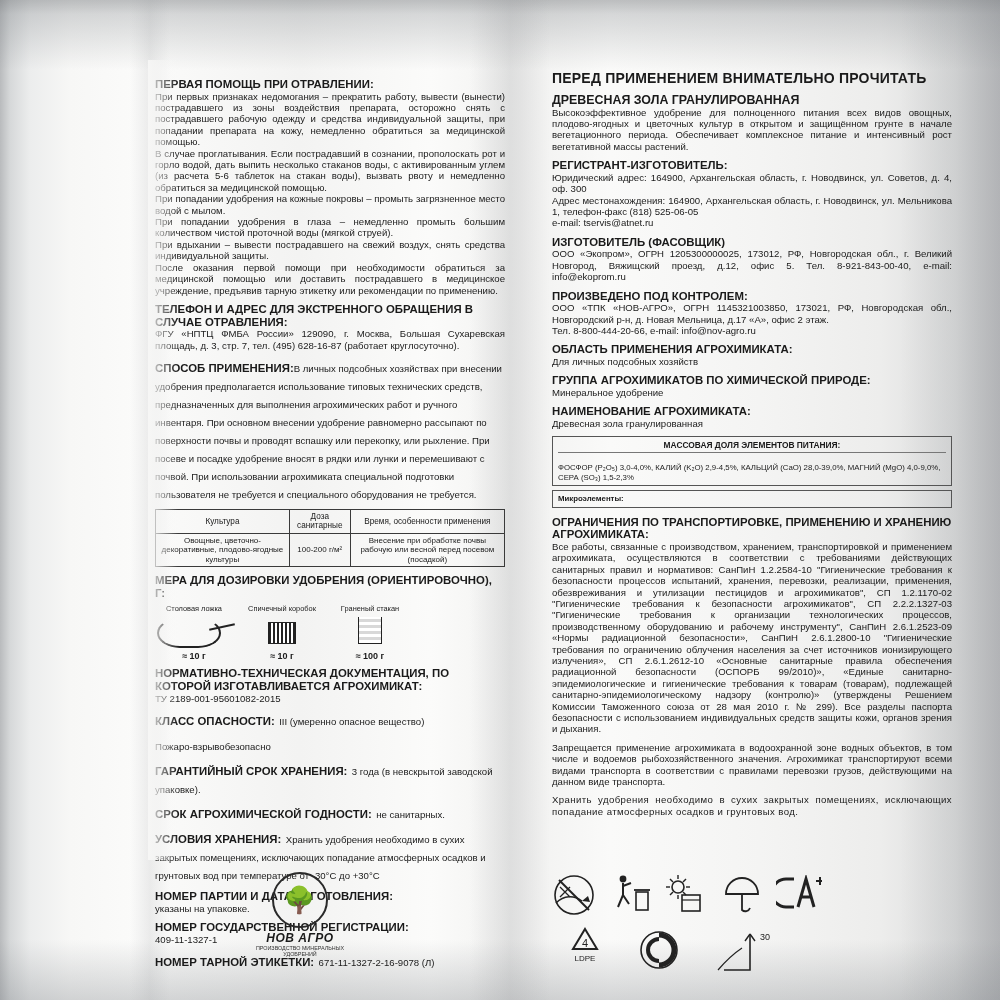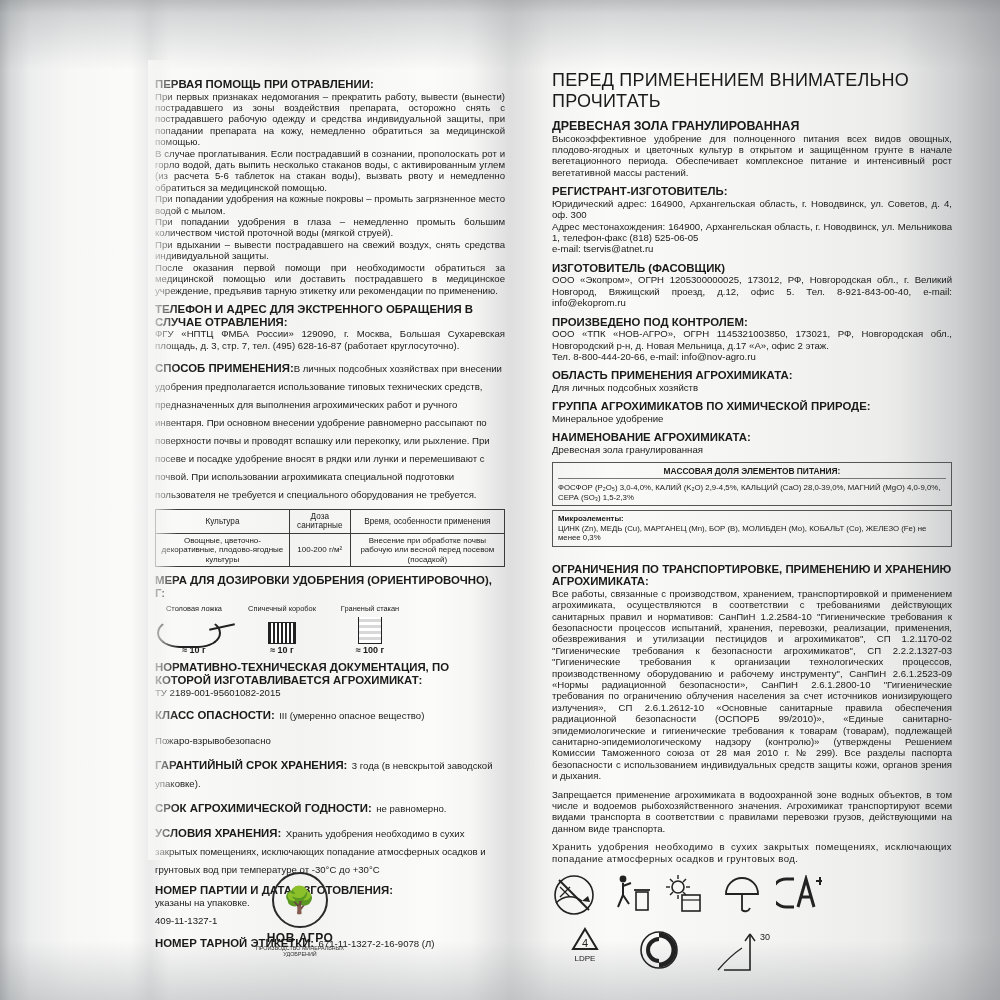--- a/index.html
+++ b/index.html
@@ -42,46 +42,46 @@
 
   
   table.t{border-collapse:collapse;width:100%;margin-top:4px;}
   table.t td,table.t th{border:1px solid #3a3a3a;font-size:8px;line-height:9.4px;padding:2px 3px;text-align:center;vertical-align:middle;}
   table.t th{font-weight:normal;font-size:8.2px;}
 
   
   .dose{display:flex;align-items:flex-end;gap:10px;margin-top:6px;}
   .dose .item{display:flex;flex-direction:column;align-items:center;font-size:7.4px;line-height:8.6px;width:78px;text-align:center;}
   .dose .cap{margin-bottom:2px;}
-  .dose .val{font-size:9px;font-weight:bold;margin-top:2px;}
+  .dose .val{font-size:9px;font-weight:bold;margin-top:8px;}
 
   .spoon{width:60px;height:26px;border:2px solid #222;border-radius:50%/70%;
     border-top-color:transparent;position:relative;}
   .spoonline{position:absolute;left:54px;top:10px;width:26px;height:2px;background:#222;transform:rotate(-12deg);}
   .matchbox{width:26px;height:20px;background:repeating-linear-gradient(90deg,#222 0 2px,#fff 2px 4px);border:1px solid #222;}
   .cup{width:22px;height:26px;border:1px solid #222;border-top:none;
        background:repeating-linear-gradient(0deg,#fff 0 3px,#d8d8d8 3px 6px);}
 
   
   .logo{position:absolute;left:240px;top:872px;width:120px;text-align:center;}
   .logo .circ{width:52px;height:52px;border-radius:50%;border:2px solid #2a2a2a;margin:0 auto;position:relative;}
   .logo .tree{position:absolute;left:50%;top:50%;transform:translate(-50%,-50%);font-size:26px;line-height:26px;}
-  .logo .nm{font-weight:bold;font-size:12px;margin-top:3px;letter-spacing:.5px;}
+  .logo .nm{font-weight:bold;font-size:12px;margin-top:3px;letter-spacing:.5px;font-style:italic;}
   .logo .sub{font-size:5.4px;line-height:6px;color:#333;}
 
   
   .cbox{border:1px solid #555;padding:3px 5px;margin-top:4px;}
-  .cbox .ttl{font-size:8.4px;text-align:center;font-weight:bold;border-bottom:1px solid #777;padding-bottom:2px;margin-bottom:4px;}
+  .cbox .ttl{font-size:8.4px;text-align:center;font-weight:bold;border-bottom:1px solid #777;padding-bottom:2px;margin-bottom:10px;}
   .cbox .ln{font-size:7.8px;line-height:9.4px;}
 
   
   #picts{position:absolute;left:552px;top:872px;width:400px;height:110px;}
   .pwrap{display:flex;align-items:center;gap:14px;}
   svg{display:block;}
-  .topline{font-weight:normal;font-size:18px;letter-spacing:.2px;}
+  .topline{font-weight:bold;font-size:14px;letter-spacing:.2px;}
 </style>
 </head>
 <body>
 
 <div id="package">
   <div class="sheen s1"></div>
   <div class="sheen s2"></div>
   <div class="sheen s3"></div>
   <div class="sheen s4"></div>
   <div class="sheen s5"></div>
@@ -161,31 +161,32 @@
     </div>
     <div class="blk">
       <span class="tx9">Пожаро-взрывобезопасно</span>
     </div>
     <div class="blk">
       <span class="hd">ГАРАНТИЙНЫЙ СРОК ХРАНЕНИЯ:</span>
       <span class="tx9">3 года (в невскрытой заводской упаковке).</span>
     </div>
     <div class="blk">
       <span class="hd">СРОК АГРОХИМИЧЕСКОЙ ГОДНОСТИ:</span>
-      <span class="tx9">не равномерно.</span>
+      <span class="tx9">не санитарных.</span>
     </div>
     <div class="blk">
       <span class="hd">УСЛОВИЯ ХРАНЕНИЯ:</span>
       <span class="tx9">Хранить удобрения необходимо в сухих закрытых помещениях, исключающих попадание атмосферных осадков и грунтовых вод при температуре от -30°С до +30°С</span>
     </div>
     <div class="blk">
       <div class="hd">НОМЕР ПАРТИИ И ДАТА ИЗГОТОВЛЕНИЯ:</div>
       <div class="tx9">указаны на упаковке.</div>
     </div>
     <div class="blk">
+      <div class="hd">НОМЕР ГОСУДАРСТВЕННОЙ РЕГИСТРАЦИИ:</div>
       <div class="tx9">409-11-1327-1</div>
     </div>
     <div class="blk">
       <span class="hd">НОМЕР ТАРНОЙ ЭТИКЕТКИ:</span>
       <span class="tx9">671-11-1327-2-16-9078 (Л)</span>
     </div>
 
   </div>
 
   <div id="leftfade"></div>
@@ -239,24 +240,23 @@
       <div class="hd">НАИМЕНОВАНИЕ АГРОХИМИКАТА:</div>
       <div class="tx9">Древесная зола гранулированная</div>
     </div>
 
     <div class="cbox">
       <div class="ttl">МАССОВАЯ ДОЛЯ ЭЛЕМЕНТОВ ПИТАНИЯ:</div>
       <div class="ln">ФОСФОР (P₂O₅) 3,0-4,0%, КАЛИЙ (K₂O) 2,9-4,5%, КАЛЬЦИЙ (CaO) 28,0-39,0%, МАГНИЙ (MgO) 4,0-9,0%, СЕРА (SO₃) 1,5-2,3%</div>
     </div>
     <div class="cbox">
       <div class="ln" style="font-weight:bold">Микроэлементы:</div>
-      <div class="ln">ЦИНК (Zn), МЕДЬ (Cu), МАРГАНЕЦ (Mn), БОР (B), МОЛИБДЕН (Mo), КОБАЛЬТ (Co), ЖЕЛЕЗО (Fe) не менее 0,3%</div>
-    </div>
-
-    <div class="blk" style="margin-top:16px">
+    </div>
+
+    <div class="blk" style="margin-top:8px">
       <div class="hd">ОГРАНИЧЕНИЯ ПО ТРАНСПОРТИРОВКЕ, ПРИМЕНЕНИЮ И ХРАНЕНИЮ АГРОХИМИКАТА:</div>
       <div class="tx9">Все работы, связанные с производством, хранением, транспортировкой и применением агрохимиката, осуществляются в соответствии с требованиями действующих санитарных правил и нормативов: СанПиН 1.2.2584-10 "Гигиенические требования к безопасности процессов испытаний, хранения, перевозки, реализации, применения, обезвреживания и утилизации пестицидов и агрохимикатов", СП 1.2.1170-02 "Гигиенические требования к безопасности агрохимикатов", СП 2.2.2.1327-03 "Гигиенические требования к организации технологических процессов, производственному оборудованию и рабочему инструменту", СанПиН 2.6.1.2523-09 «Нормы радиационной безопасности», СанПиН 2.6.1.2800-10 "Гигиенические требования по ограничению облучения населения за счет источников ионизирующего излучения», СП 2.6.1.2612-10 «Основные санитарные правила обеспечения радиационной безопасности (ОСПОРБ 99/2010)», «Единые санитарно-эпидемиологические и гигиенические требования к товарам (товарам), подлежащей санитарно-эпидемиологическому надзору (контролю)» (утверждены Решением Комиссии Таможенного союза от 28 мая 2010 г. № 299). Все разделы паспорта безопасности с использованием индивидуальных средств защиты кожи, органов зрения и дыхания.</div>
     </div>
 
     <div class="blk">
       <div class="tx9">Запрещается применение агрохимиката в водоохранной зоне водных объектов, в том числе и водоемов рыбохозяйственного значения. Агрохимикат транспортируют всеми видами транспорта в соответствии с правилами перевозки грузов, действующими на данном виде транспорта.</div>
     </div>
 
     <div class="blk">
       <div class="tx9" style="letter-spacing:.4px">Хранить удобрения необходимо в сухих закрытых помещениях, исключающих попадание атмосферных осадков и грунтовых вод.</div>

